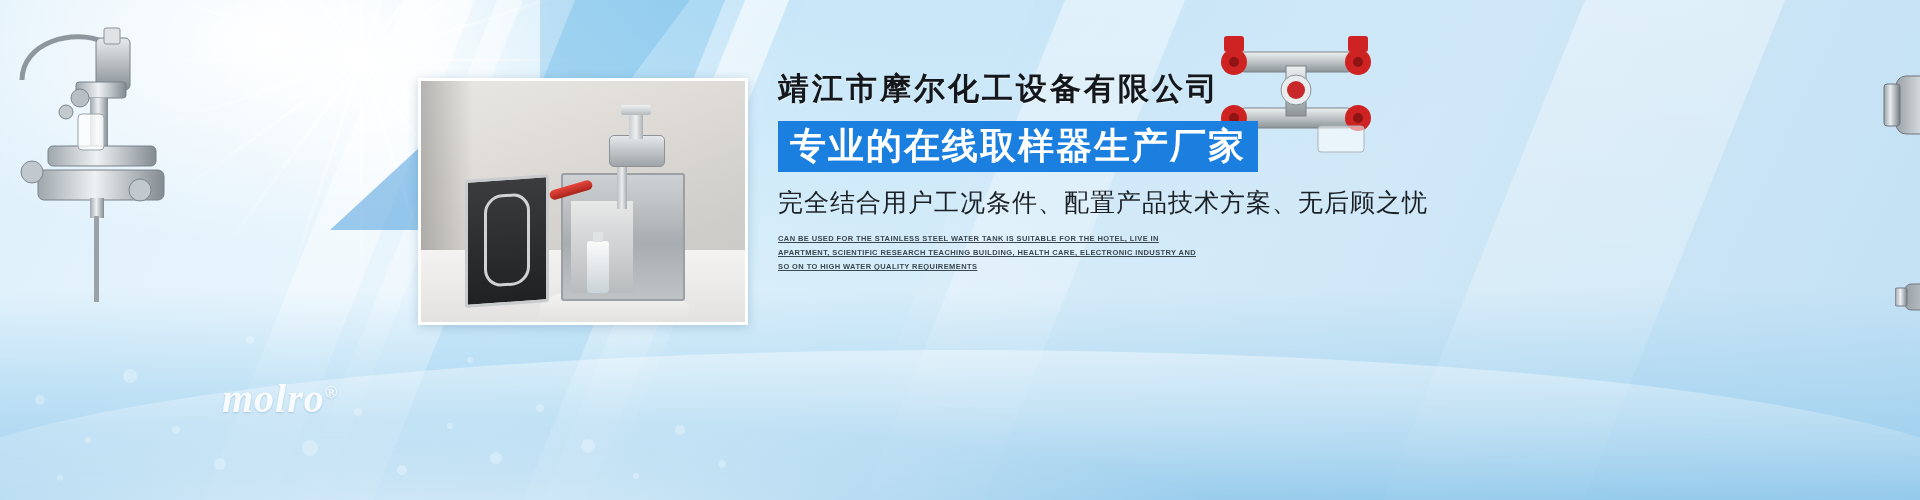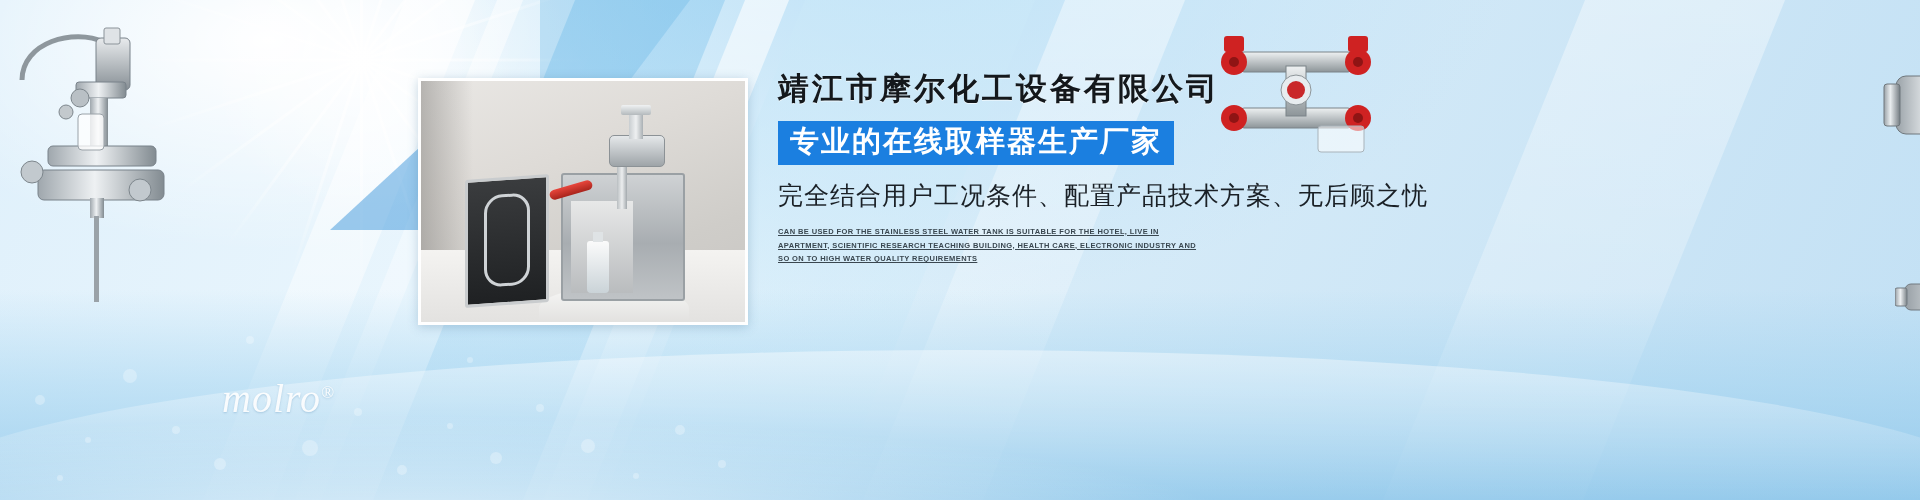--- a/index.html
+++ b/index.html
@@ -146,21 +146,21 @@
   
   .copy{position:absolute;left:778px;top:70px;width:640px;}
   .title{
     font-family:"Liberation Serif","DejaVu Serif",serif;
     font-size:31px;font-weight:700;color:#14181c;letter-spacing:3px;
     line-height:1.25;white-space:nowrap;
     text-shadow:0 1px 0 rgba(255,255,255,.6);
   }
   .hl-bar{
     display:inline-block;margin-top:12px;background:#1b7fe0;
-    color:#ffffff;font-size:29px;font-weight:700;letter-spacing:2px;
+    color:#ffffff;font-size:36px;font-weight:700;letter-spacing:2px;
     padding:5px 12px 7px 12px;line-height:1.1;white-space:nowrap;
   }
   .subline{
     margin-top:14px;font-size:25px;color:#1a2026;letter-spacing:1px;
     white-space:nowrap;font-weight:500;
   }
   .pill{
     display:inline-block;margin-top:14px;background:#1b7fe0;color:#fff;
     font-size:21px;font-weight:700;letter-spacing:2px;
     padding:6px 16px 8px 16px;border-radius:4px;white-space:nowrap;
@@ -169,21 +169,21 @@
     margin-top:13px;width:420px;font-size:7.5px;line-height:1.85;
     color:#3a4750;letter-spacing:.4px;font-weight:600;
     text-transform:uppercase;
     text-decoration:underline;
   }
 
   
   .watermark{
     position:absolute;left:222px;bottom:78px;
     font-family:"Liberation Serif","DejaVu Serif",serif;
-    font-size:40px;font-style:italic;font-weight:400;
+    font-size:40px;font-style:italic;font-weight:700;
     color:rgba(255,255,255,.92);letter-spacing:1px;
     text-shadow:0 1px 2px rgba(90,140,180,.35);
   }
   .watermark sup{font-size:17px;vertical-align:super;}
 </style>
 </head>
 <body>
 
 <div class="banner">
 

